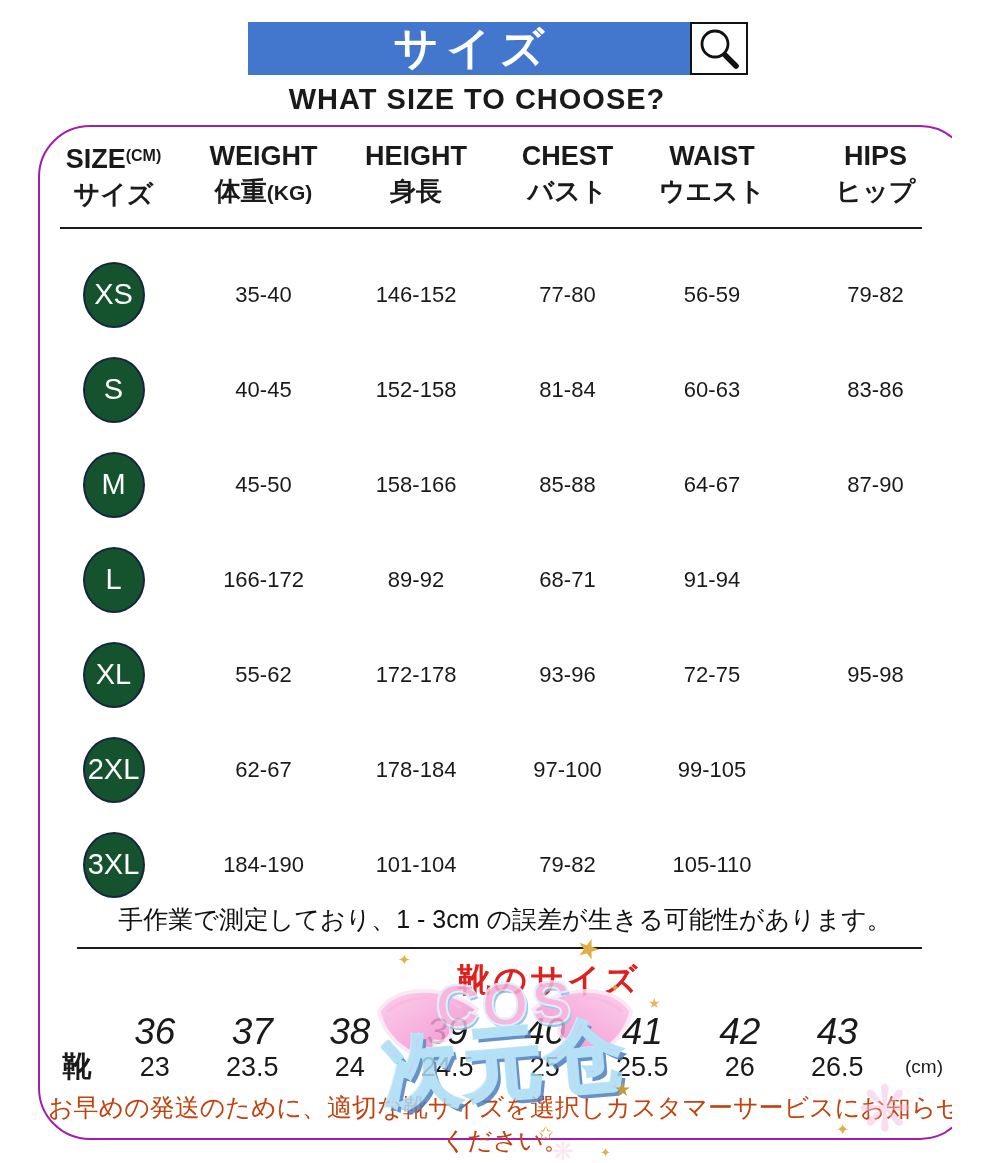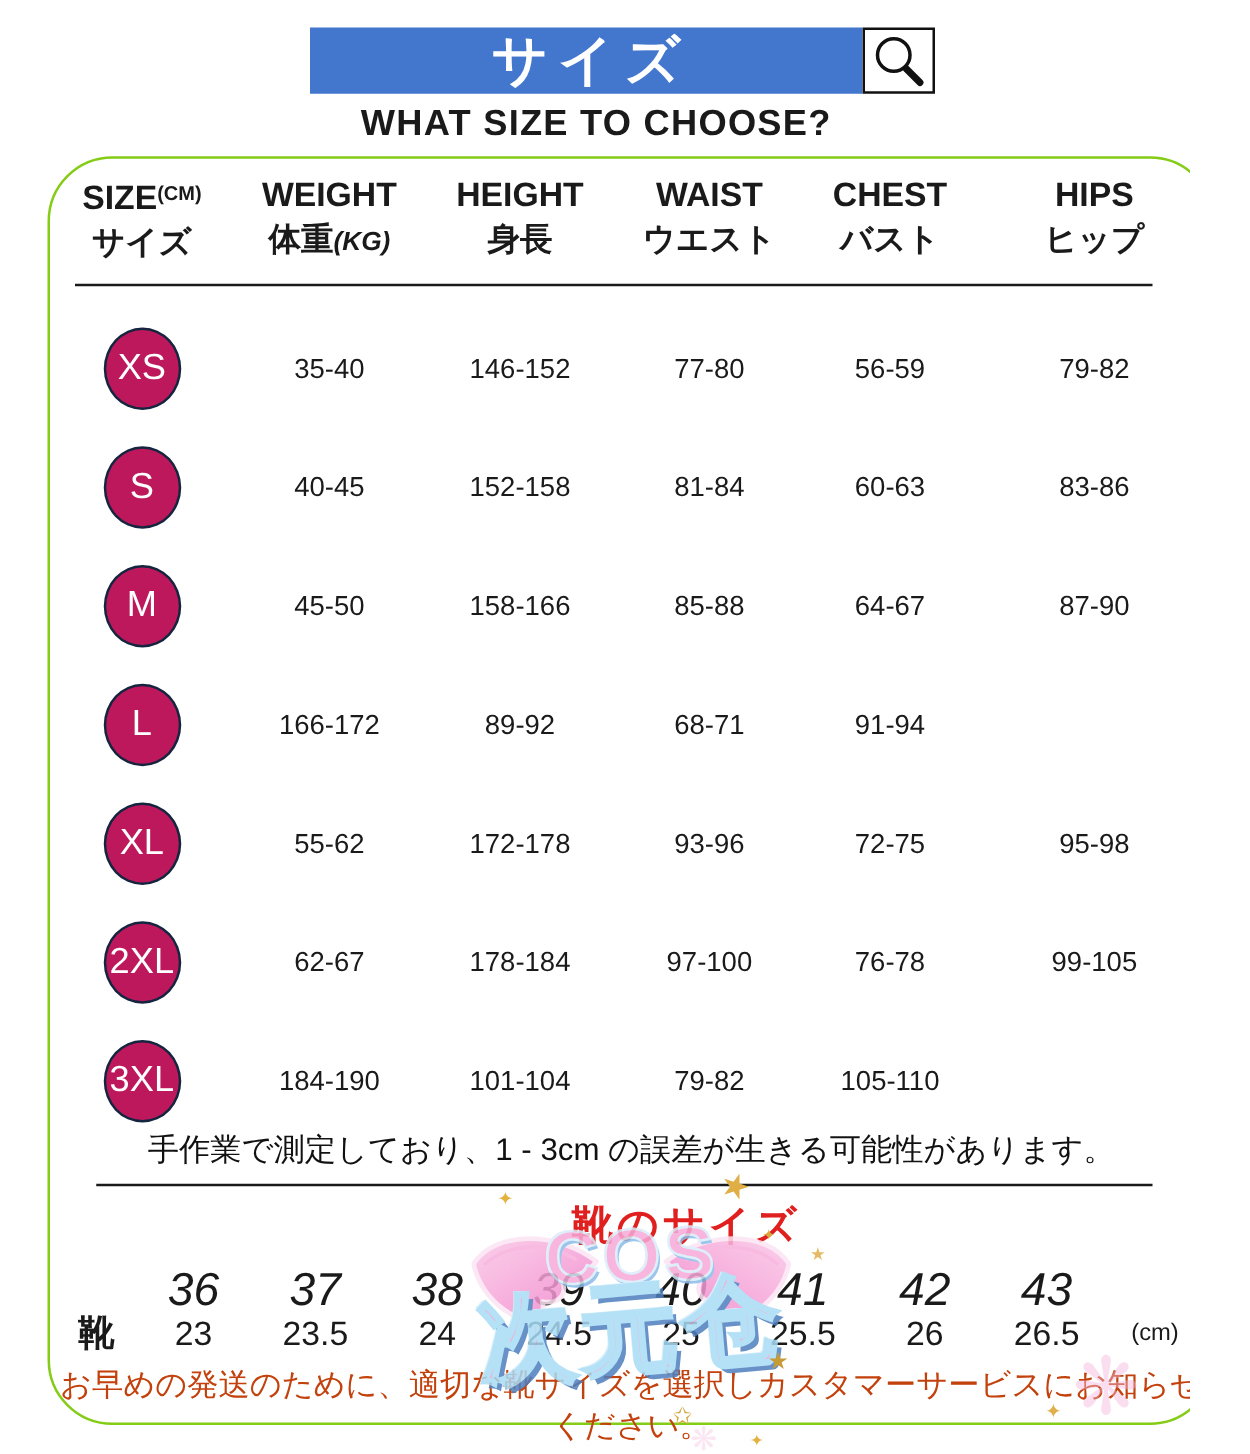--- a/index.html
+++ b/index.html
@@ -11,36 +11,36 @@
   .banner { position:absolute; left:248px; top:22px; width:442px; height:53px;
             background:#4377CE; display:flex; align-items:center; justify-content:center; }
   .banner-title { color:#fff; font-size:44px; font-weight:bold; letter-spacing:8px; padding-left:8px; }
   .search-box { position:absolute; left:690px; top:22px; width:58px; height:53px;
                 background:#fff; border:2px solid #111; display:flex; align-items:center; justify-content:center; }
   .subtitle { position:absolute; top:83px; left:0; width:1000px; text-align:center;
               font-size:29px; font-weight:bold; letter-spacing:1px; transform:translateX(-23px); }
 
   
   .panel { position:absolute; left:38px; top:125px; width:934px; height:1015px;
-           border:2px solid #84cc16; border-radius:52px; }
+           border:2px solid #a21caf; border-radius:52px; }
 
   .hdr { position:absolute; top:12px; left:0; right:0; display:grid;
          grid-template-columns:147px 153px 152px 151px 138px auto; }
   .hcell { text-align:center; }
   .h-en { font-size:27px; font-weight:bold; line-height:34px; white-space:nowrap; }
   .h-sm { font-size:16px; font-weight:bold; vertical-align:7px; }
   .h-ja { font-size:26px; font-weight:bold; line-height:36px; white-space:nowrap; }
-  .h-sm2 { font-size:21px; font-weight:bold;font-style:italic; }
+  .h-sm2 { font-size:21px; font-weight:bold; }
   .hdr-line { position:absolute; top:100px; left:20px; right:48px; border-top:2px solid #1a1a1a; }
 
   .rows { position:absolute; top:120px; left:0; right:0; }
   .trow { display:grid; grid-template-columns:147px 153px 152px 151px 138px auto;
           height:95px; align-items:center; }
   .badge-cell { display:flex; justify-content:center; }
-  .badge { width:62px; height:66px; border-radius:50%; background:#be185d;
+  .badge { width:62px; height:66px; border-radius:50%; background:#14532d;
            border:2px solid #16253f; color:#fff; font-size:29px; font-weight:500;
            display:flex; align-items:center; justify-content:center; }
   .cell { text-align:center; font-size:22px; font-weight:500; white-space:nowrap; }
 
   .note { position:absolute; top:776px; left:0; width:100%; text-align:center;
           font-size:25px; color:#111; }
 
   .mid-line { position:absolute; top:820px; left:37px; right:48px; border-top:2px solid #1a1a1a; }
 
   .shoe-title { position:absolute; top:831px; left:0; width:100%; text-align:center;
@@ -99,26 +99,26 @@
         </div>
         <div class="hcell">
           <div class="h-en">WEIGHT</div>
           <div class="h-ja">体重<span class="h-sm2">(KG)</span></div>
         </div>
         <div class="hcell">
           <div class="h-en">HEIGHT</div>
           <div class="h-ja">身長</div>
         </div>
         <div class="hcell">
+          <div class="h-en">CHEST</div>
+          <div class="h-ja">バスト</div>
+        </div>
+        <div class="hcell">
           <div class="h-en">WAIST</div>
           <div class="h-ja">ウエスト</div>
-        </div>
-        <div class="hcell">
-          <div class="h-en">CHEST</div>
-          <div class="h-ja">バスト</div>
         </div>
         <div class="hcell">
           <div class="h-en">HIPS</div>
           <div class="h-ja">ヒップ</div>
         </div>
       </div>
     <div class="hdr-line"></div>
     <div class="rows" id="rows">
         <div class="trow">
           <div class="badge-cell">
@@ -169,21 +169,20 @@
           <div class="cell">72-75</div>
           <div class="cell">95-98</div>
         </div>
         <div class="trow">
           <div class="badge-cell">
             <div class="badge">2XL</div>
           </div>
           <div class="cell">62-67</div>
           <div class="cell">178-184</div>
           <div class="cell">97-100</div>
-          <div class="cell">76-78</div>
           <div class="cell">99-105</div>
         </div>
         <div class="trow">
           <div class="badge-cell">
             <div class="badge">3XL</div>
           </div>
           <div class="cell">184-190</div>
           <div class="cell">101-104</div>
           <div class="cell">79-82</div>
           <div class="cell">105-110</div>

